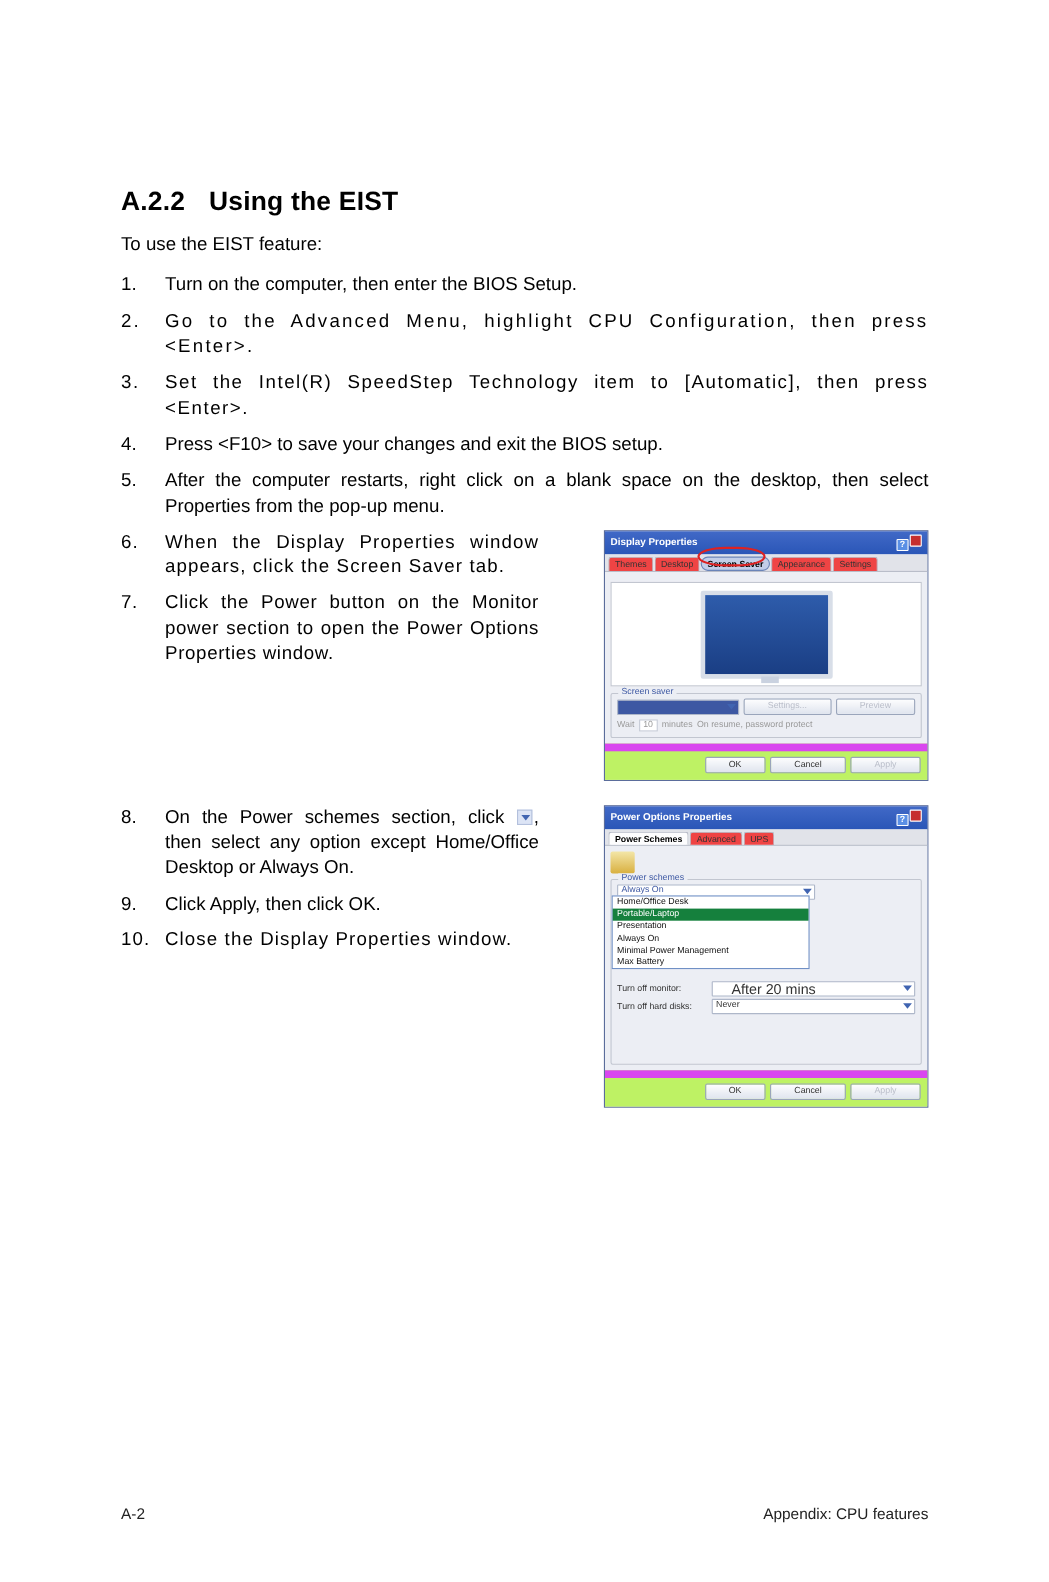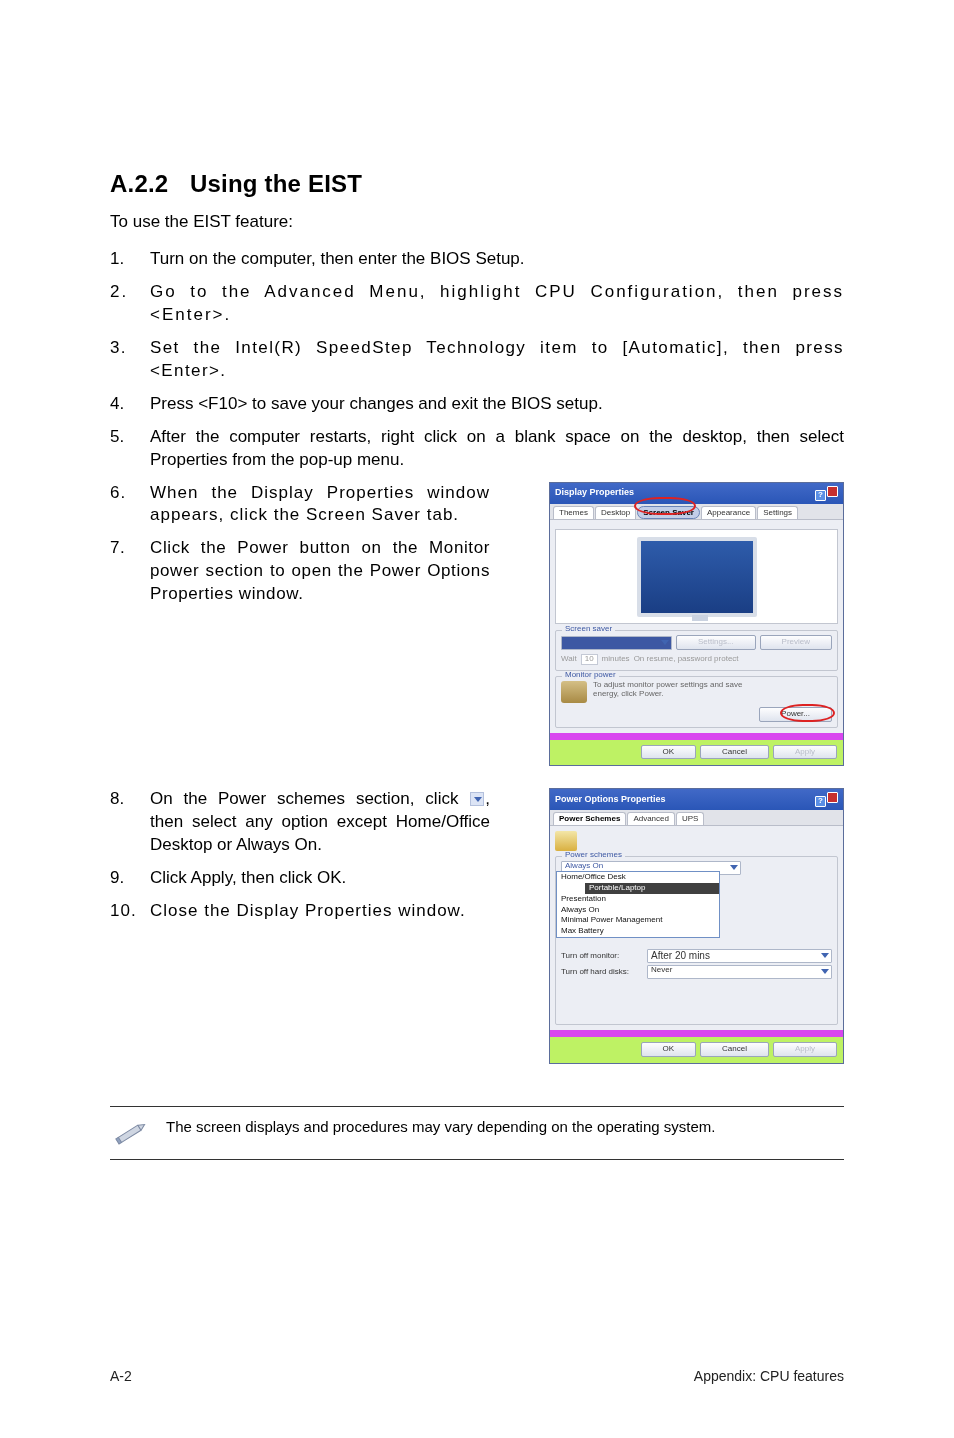--- a/index.html
+++ b/index.html
@@ -60,21 +60,21 @@
     background: linear-gradient(#4169c7,#2a56b7);
     color: #fff;
     font-size: 9px;
     font-weight: bold;
     padding: 3px 5px;
     display: flex; justify-content: space-between; align-items: center; gap: 44px;
   }
   .win .titlebar .ctrls span { display:inline-block; width:11px;height:11px;border:1px solid #fff;border-radius:1px;background:#c62f2f; margin-left:1px;}
   .win .titlebar .ctrls span.q { background:#5a8fe5; font-size:8px;text-align:center;color:#fff;}
   .win .tabs { display:flex; background:#e1e3e9; border-bottom:1px solid #b9bdc9; padding:2px 3px 0 3px; gap:1px;}
-  .win .tab { font-size:8px; padding:2px 5px 1px; border:1px solid #b9bdc9; border-bottom:none; background:#ffffff; border-radius:3px 3px 0 0;}
+  .win .tab { font-size:8px; padding:2px 5px 1px; border:1px solid #b9bdc9; border-bottom:none; background:#ef4444; border-radius:3px 3px 0 0;}
   .win .tab.active { background:#fdfdfe; font-weight:bold; color:#000;}
   .win .tab.oval { border-radius:9px; background:#c2cee8; border:1px solid #6a84b8;}
   .win .body { background:#eceef4; padding:5px; }
   .preview-box { height:95px; background:#fff; border:1px solid #c2c6d0; display:flex; align-items:center; justify-content:center; margin:4px 0 6px;}
   .mini-monitor { width:120px; height:80px; background:linear-gradient(#2e5cab,#1a3e84); border:4px solid #d8dee8; border-radius:2px; position:relative;}
   .mini-monitor::after { content:""; position:absolute; left:46%; bottom:-8px; width:16px;height:6px;background:#cad2e0;}
   .group { border:1px solid #c2c6d0; border-radius:2px; padding:4px 5px 5px; margin-top:5px; background:#eceef4; position:relative;}
   .group > .label { position:absolute; top:-6px; left:6px; background:#eceef4; padding:0 3px; color:#3d58a3; font-size:8px;}
   .row { display:flex; align-items:center; gap:4px; }
   .dd { flex:1; height:14px; border:1px solid #aeb7c9; background:#fff; border-radius:1px; position:relative; }
@@ -82,23 +82,23 @@
   .dd.hl { background:#3d58a3; }
   .btn { display:inline-block; padding:2px 21px; border:1px solid #9aa5bb; border-radius:2px; background:linear-gradient(#fdfdfe,#dfe4ee); font-size:8px;}
   .btn.ghost { color:#b9bdc9;}
   .bottom-btns { display:flex; justify-content:flex-end; gap:4px; padding:5px 6px 6px; background:#bef264; border-top:7px solid #d946ef;}
   .redcircle { position:absolute; border:2px solid #d22; border-radius:50%/60%; }
   .monitor-row { display:flex; gap:6px; align-items:flex-start;}
   .plugicon { width:26px;height:22px;background:linear-gradient(#d4bf86,#a88a44);border-radius:3px;}
   .small-note { font-size:8px; color:#666; max-width:170px;}
 
   .scheme-open { position:relative; }
-  .options-list { position:absolute; left:0; top:14px; border:1px solid #7090c5; background:#fff; width:164px; z-index:2;}
+  .options-list { position:absolute; left:0; top:14px; border:1px solid #7090c5; background:#fff; width:180px; z-index:2;}
   .options-list div { font-size:8px; padding:1px 4px; color:#111;}
-  .options-list .sel { background:#404040; color:#fff;margin-left:28px;}
+  .options-list .sel { background:#15803d; color:#fff;}
   .field-row { display:flex; align-items:center; gap:6px; margin-top:2px; }
   .field-row .lbl { font-size:8px; width:80px; color:#333;}
 
   
   .note-wrap { margin-top:26px; }
   .note { display:flex; gap:14px; align-items:flex-start; border-top:1px solid #333; border-bottom:1px solid #333; }
   .note .icon { flex:0 0 42px; display:flex; align-items:center; justify-content:center; padding:8px 0;}
   .note .txt { font-size:15px; line-height:1.35; padding:10px 0; text-align:justify;}
   .pencil { transform: rotate(-32deg); }
 
@@ -158,31 +158,20 @@
             <div class="row">
               <div class="dd hl" title="(None)"></div>
               <span class="btn ghost">Settings...</span>
               <span class="btn ghost">Preview</span>
             </div>
             <div class="row" style="margin-top:4px; color:#999;">
               <span>Wait</span>
               <span style="border:1px solid #c4c9d5;padding:0 3px;background:#fff;">10</span>
               <span>minutes</span>
               <span style="flex:1;">On resume, password protect</span>
-            </div>
-          </div>
-          <div class="group" style="position:relative;">
-            <span class="label">Monitor power</span>
-            <div class="monitor-row">
-              <div class="plugicon"></div>
-              <div class="small-note">To adjust monitor power settings and save energy, click Power.</div>
-            </div>
-            <div style="text-align:right; margin-top:4px; position:relative;">
-              <span class="btn">Power...</span>
-              <div class="redcircle" style="right:-3px; top:-3px; width:55px; height:18px;"></div>
             </div>
           </div>
         </div>
         <div class="bottom-btns">
           <span class="btn">OK</span>
           <span class="btn">Cancel</span>
           <span class="btn ghost">Apply</span>
         </div>
       </div>
     </div>
@@ -224,49 +213,37 @@
               <div>Home/Office Desk</div>
               <div class="sel">Portable/Laptop</div>
               <div>Presentation</div>
               <div>Always On</div>
               <div>Minimal Power Management</div>
               <div>Max Battery</div>
             </div>
             <div style="height:72px;"></div>
             <div class="field-row">
               <span class="lbl">Turn off monitor:</span>
-              <div class="dd"><span style="font-size:10px;padding-left:3px;">After 20 mins</span></div>
+              <div class="dd"><span style="font-size:13px;padding-left:17px;">After 20 mins</span></div>
             </div>
             <div class="field-row">
               <span class="lbl">Turn off hard disks:</span>
               <div class="dd"><span style="font-size:8px;padding-left:3px;">Never</span></div>
             </div>
             <div style="height:40px;"></div>
           </div>
         </div>
         <div class="bottom-btns">
           <span class="btn">OK</span>
           <span class="btn">Cancel</span>
           <span class="btn ghost">Apply</span>
         </div>
       </div>
     </div>
   </div>
 
-  <div class="note-wrap">
-    <div class="note">
-      <div class="icon">
-        <svg class="pencil" width="36" height="36" viewBox="0 0 36 36">
-          <rect x="4" y="15" width="24" height="6" rx="1" fill="#cfd6e2" stroke="#7d8aa3"></rect>
-          <polygon points="28,15 34,18 28,21" fill="#cfd6e2" stroke="#7d8aa3"></polygon>
-          <rect x="2" y="15" width="3" height="6" fill="#8fa1bf" stroke="#7d8aa3"></rect>
-        </svg>
-      </div>
-      <div class="txt">The screen displays and procedures may vary depending on the operating system.</div>
-    </div>
-  </div>
 
 </div>
 
 <div class="pagefooter">
   <span>A-2</span>
   <span>Appendix: CPU features</span>
 </div>
 
 </body></html>

